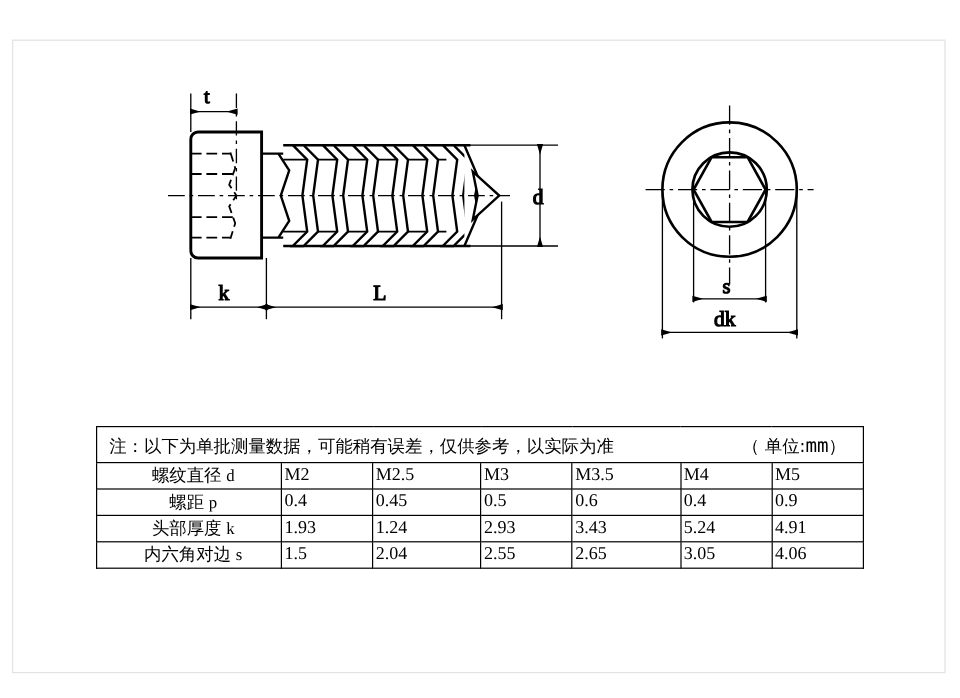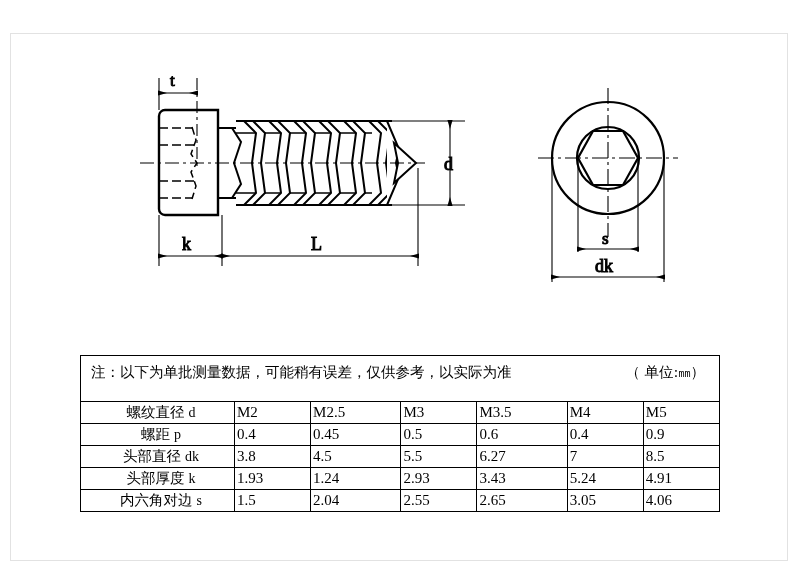--- a/index.html
+++ b/index.html
@@ -21,35 +21,35 @@
   #spec-table td{
     border:1.5px solid #000;
     font-family:"Liberation Serif","DejaVu Serif",serif;
     font-size:15px;
     height:21px;
     padding:0 2px;
     white-space:nowrap;
   }
   #spec-table td.note-cell{
     text-align:center;
-    padding:3px 8px 16px 10px;
+    padding:3px 8px 0 10px;
     height:26px;
     font-size:15.5px;
   }
   #spec-table td.label-cell{
     text-align:center;
     padding-left:9px;
     width:142px;
     font-size:15.5px;
   }
   .note-wrap{display:flex;justify-content:space-between;align-items:center;width:100%;}
   .note-unit{font-size:14px;padding-right:6px;}
   .cjk{font-family:"DejaVu Sans","Liberation Sans",sans-serif;font-size:14.5px;}
   .lat{font-family:"Liberation Serif","DejaVu Serif",serif;font-size:14px;}
-  .mono-unit{font-family:"DejaVu Sans Mono","Liberation Mono",monospace;font-size:10px;margin-top:38px;}
+  .mono-unit{font-family:"DejaVu Sans Mono","Liberation Mono",monospace;font-size:16px;margin-top:38px;}
 </style>
 </head>
 <body>
 
 <div id="page-frame"></div>
 
 <svg id="drawing" viewBox="0 0 800 582" xmlns="http://www.w3.org/2000/svg">
   <defs>
     <marker id="arrR" markerWidth="9" markerHeight="7" refX="8" refY="3.5" orient="auto" markerUnits="userSpaceOnUse">
       <path d="M0,3.5 L9,0.9 L9,6.1 Z" fill="#000"></path>
@@ -170,29 +170,20 @@
     <tr>
       <td class="label-cell"><span class="cjk">螺距</span> <span class="lat">p</span></td>
       <td>0.4</td>
       <td>0.45</td>
       <td>0.5</td>
       <td>0.6</td>
       <td>0.4</td>
       <td>0.9</td>
     </tr>
 
-    <tr>
-      <td class="label-cell"><span class="cjk">头部直径</span> <span class="lat">dk</span></td>
-      <td>3.8</td>
-      <td>4.5</td>
-      <td>5.5</td>
-      <td>6.27</td>
-      <td>7</td>
-      <td>8.5</td>
-    </tr>
 
     <tr>
       <td class="label-cell"><span class="cjk">头部厚度</span> <span class="lat">k</span></td>
       <td>1.93</td>
       <td>1.24</td>
       <td>2.93</td>
       <td>3.43</td>
       <td>5.24</td>
       <td>4.91</td>
     </tr>

